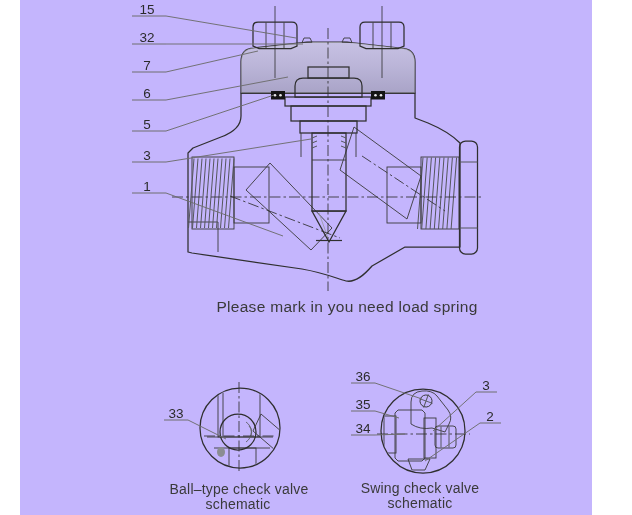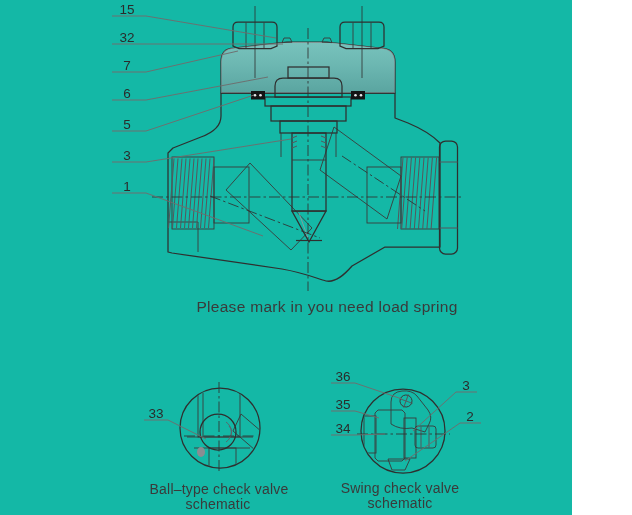--- a/index.html
+++ b/index.html
@@ -1,17 +1,17 @@
 <!DOCTYPE html>
 <html><head>
 <meta charset="utf-8">
 <style>
   html,body{margin:0;padding:0;background:#fff;}
-  #stage{position:relative;width:572px;height:515px;background:#14b8a6;overflow:hidden;
-         font-family:"Liberation Sans", sans-serif;}
+  #stage{position:relative;width:572px;height:515px;background:#c4b5fd;overflow:hidden;
+         font-family:"Liberation Sans", sans-serif;margin-left:20px;}
   svg{display:block;}
   text{font-family:"Liberation Sans", sans-serif;fill:#2b2b2b;}
   .callout-num{font-size:13.5px;}
   .cap-main{font-size:15.5px;fill:#3a3a3a;letter-spacing:.3px;}
   .cap-sub{font-size:14px;fill:#3a3a3a;letter-spacing:.2px;}
   .leader{stroke:#6e6e6e;stroke-width:.95;fill:none;}
   .uline{stroke:#6e6e6e;stroke-width:1;}
   .ol{stroke:#2f2f2f;stroke-width:1.25;fill:none;}
   .ol-thin{stroke:#3a3a3a;stroke-width:.9;fill:none;}
   .cl{stroke:#2f2f2f;stroke-width:.85;fill:none;stroke-dasharray:11 3 2.5 3;}

